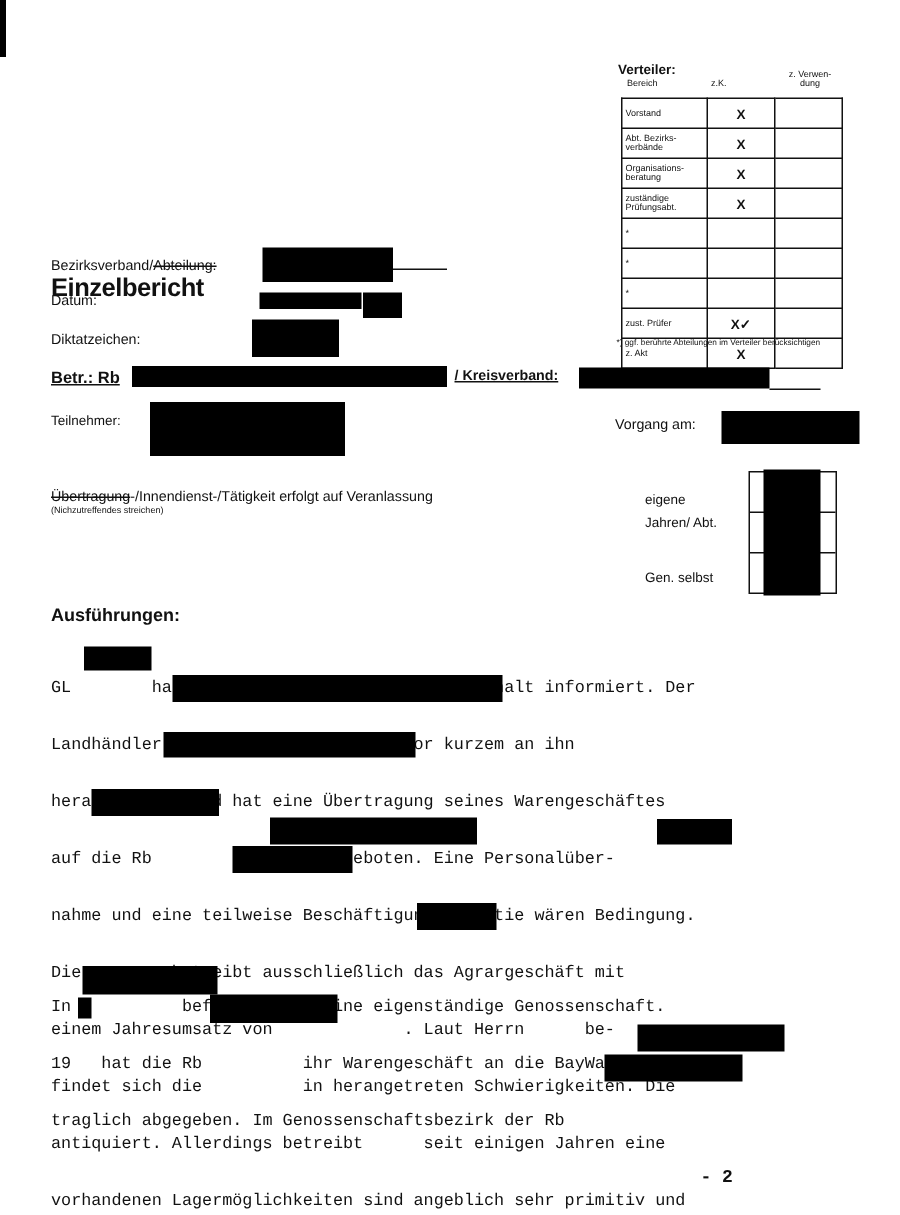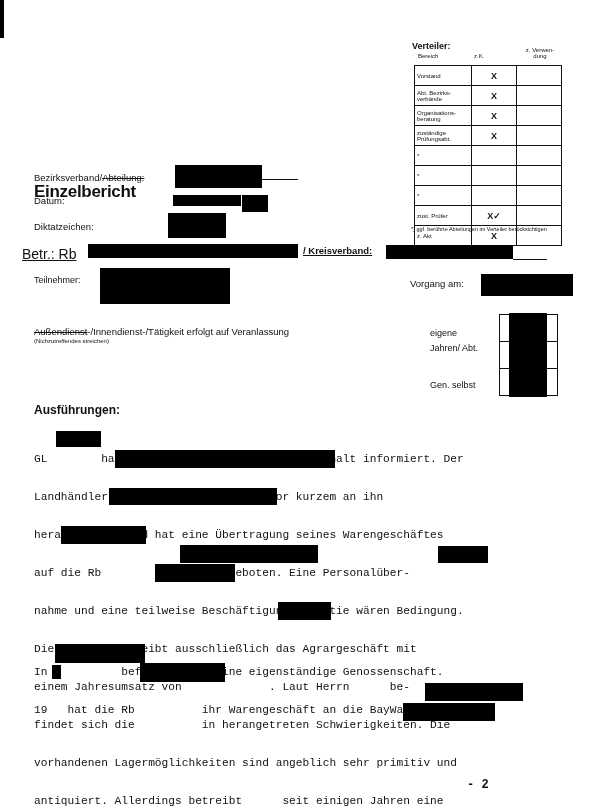--- a/index.html
+++ b/index.html
@@ -99,32 +99,32 @@
 <div class="redact" style="left:175px; top:165px; width:87px; height:23px;"></div>
 <div class="uline" style="left:262px; top:179px; width:36px;"></div>
 
 <div class="lbl sans" style="left:34px; top:195px;">Datum:</div>
 <div class="redact" style="left:173px; top:195px; width:68px; height:11px;"></div>
 <div class="redact" style="left:242px; top:195px; width:26px; height:17px;"></div>
 
 <div class="lbl sans" style="left:34px; top:221px;">Diktatzeichen:</div>
 <div class="redact" style="left:168px; top:213px; width:58px; height:25px;"></div>
 
-<div class="lbl sans" style="left:22px; top:246px; text-decoration:underline; font-weight:normal; font-size:14px;">Betr.: Rb</div>
+<div class="lbl sans" style="left:34px; top:246px; text-decoration:underline; font-weight:bold; font-size:11px;">Betr.: Rb</div>
 <div class="redact" style="left:88px; top:244px; width:210px; height:14px;"></div>
 <div class="lbl sans" style="left:303px; top:245px; text-decoration:underline; font-weight:bold; font-size:9.5px;">/ Kreisverband:</div>
 <div class="redact" style="left:386px; top:245px; width:127px; height:14px;"></div>
 <div class="uline" style="left:513px; top:259px; width:34px;"></div>
 
 <div class="lbl sans" style="left:34px; top:275px; font-weight:normal; font-size:9px;">Teilnehmer:</div>
 <div class="redact" style="left:100px; top:268px; width:130px; height:36px;"></div>
 <div class="lbl sans" style="left:410px; top:278px;">Vorgang am:</div>
 <div class="redact" style="left:481px; top:274px; width:92px; height:22px;"></div>
 
-<div class="lbl sans" style="left:34px; top:326px; font-size:9.5px;"><span class="strike">Außendienst</span><span>-/Innendienst-/Tätigkeit erfolgt auf Veranlassung</span></div>
+<div class="lbl sans" style="left:34px; top:326px; font-size:9.5px;"><span class="strike">Übertragung</span><span>-/Innendienst-/Tätigkeit erfolgt auf Veranlassung</span></div>
 <div class="lbl sans" style="left:34px; top:338px; font-size:6px;">(Nichzutreffendes streichen)</div>
 <div class="lbl sans" style="left:430px; top:328px; font-size:9px;">eigene</div>
 <div class="lbl sans" style="left:430px; top:343px; font-size:9px; width:50px; line-height:10px;">Jahren/ Abt.</div>
 <div class="lbl sans" style="left:430px; top:380px; font-size:9px;">Gen. selbst</div>
 
 <div class="cb-grid">
   <div class="cb-line" style="top:26px;"></div>
   <div class="cb-line" style="top:53px;"></div>
   <div class="redact" style="left:9px; top:-2px; width:38px; height:84px;"></div>
 </div>
@@ -133,28 +133,29 @@
 
 <div class="body-text" style="top:431px;">
 <div>GL        hat uns über nachstehenden Sachverhalt informiert. Der</div>
 <div>Landhändler                    ist vor kurzem an ihn</div>
 <div>herangetreten und hat eine Übertragung seines Warengeschäftes</div>
 <div>auf die Rb                 angeboten. Eine Personalüber-</div>
 <div>nahme und eine teilweise Beschäftigungsgarantie wären Bedingung.</div>
 <div>Die         betreibt ausschließlich das Agrargeschäft mit</div>
 <div>einem Jahresumsatz von             . Laut Herrn      be-</div>
 <div>findet sich die          in herangetreten Schwierigkeiten. Die</div>
+<div>antiquiert. Allerdings betreibt      seit einigen Jahren eine</div>
 <div>vorhandenen Lagermöglichkeiten sind angeblich sehr primitiv und</div>
-<div>antiquiert. Allerdings betreibt      seit einigen Jahren eine</div>
 
 </div>
 
 <div class="body-text" style="top:644px;">
 <div>In           befindet sich eine eigenständige Genossenschaft.</div>
 <div>19   hat die Rb          ihr Warengeschäft an die BayWa ver-</div>
+<div>traglich abgegeben. Im Genossenschaftsbezirk der Rb</div>
 
 
 </div>
 
 <div class="redact" style="left:56px; top:431px; width:45px; height:16px;"></div>
 <div class="redact" style="left:115px; top:450px; width:220px; height:18px;"></div>
 <div class="redact" style="left:109px; top:488px; width:168px; height:17px;"></div>
 <div class="redact" style="left:61px; top:526px; width:85px; height:18px;"></div>
 <div class="redact" style="left:180px; top:545px; width:138px; height:18px;"></div>
 <div class="redact" style="left:438px; top:546px; width:50px; height:17px;"></div>

